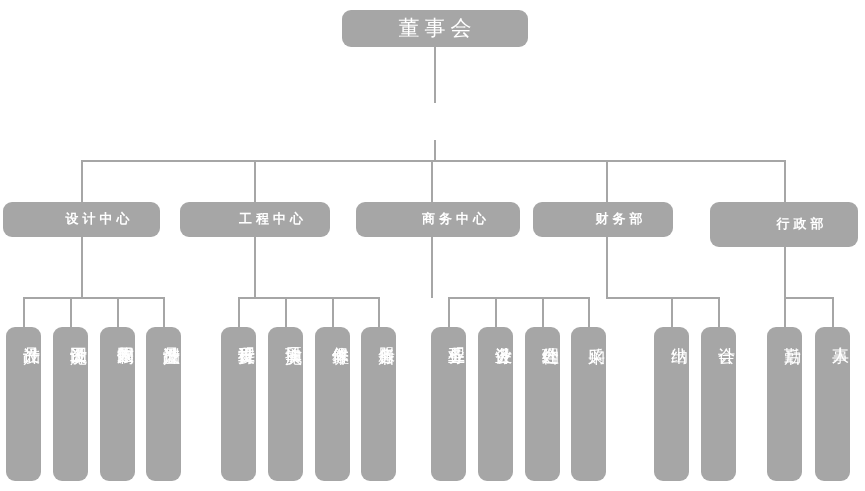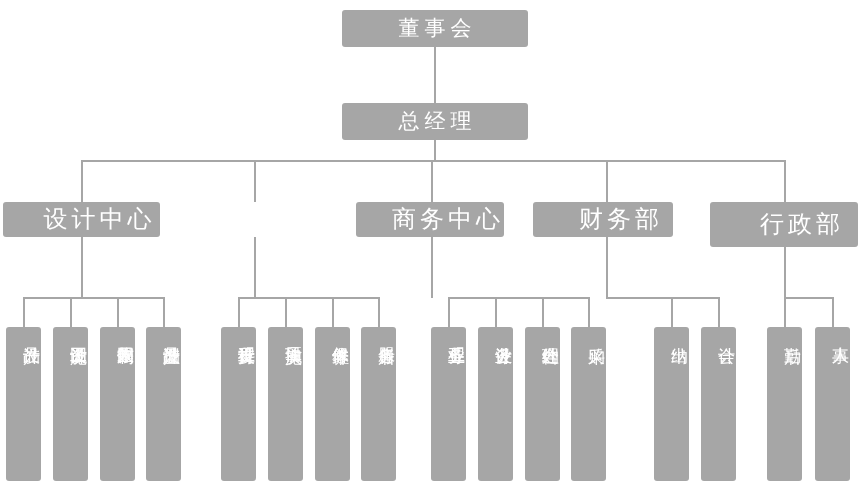--- a/index.html
+++ b/index.html
@@ -13,40 +13,40 @@
   #chart-root {
     position: relative;
     width: 865px;
     height: 491px;
     background: #ffffff;
     overflow: hidden;
   }
   .node {
     position: absolute;
     background: #a6a6a6;
-    border-radius: 3px;
+    border-radius: 9px;
     color: #ffffff;
     display: flex;
     align-items: center;
     justify-content: center;
     box-sizing: border-box;
     line-height: 1.12;
     text-align: center;
   }
   .node-top {
     font-size: 21px;
     letter-spacing: 5px;
     text-indent: 5px;
     font-weight: 400;
   }
   .node-div {
-    font-size: 24px;
+    font-size: 13px;
     letter-spacing: 4px;
     text-indent: 4px;
-    font-weight: 400;
+    font-weight: 700;
     padding-left: 32px;
   }
   .node-leaf {
     font-size: 17px;
     letter-spacing: 0px;
     writing-mode: vertical-rl;
     text-orientation: upright;
     align-items: flex-start;
     justify-content: flex-start;
     padding-top: 7px;
@@ -62,34 +62,34 @@
 </style>
 </head>
 <body>
 
 <div id="chart-root">
 
   <div class="node node-top" style="left:342px; top:10px; width:186px; height:37px;">董事会</div>
 
   <div class="line line-v" style="left:434px; top:47px; height:56px;"></div>
 
-  <div class="node node-top" style="left:342px; top:103px; width:186px; height:37px;">总经理</div>
 
   <div class="line line-v" style="left:434px; top:140px; height:21px;"></div>
 
   <div class="line line-h" style="left:81px; top:160px; width:704px;"></div>
 
   <div class="line line-v" style="left:81px; top:160px; height:42px;"></div>
   <div class="line line-v" style="left:254px; top:160px; height:42px;"></div>
   <div class="line line-v" style="left:431px; top:160px; height:42px;"></div>
   <div class="line line-v" style="left:606px; top:160px; height:42px;"></div>
   <div class="line line-v" style="left:784px; top:160px; height:42px;"></div>
 
   <div class="node node-div" style="left:3px; top:202px; width:157px; height:35px;">设计中心</div>
-  <div class="node node-div" style="left:356px; top:202px; width:148px; height:35px;">商务中心</div>
+  <div class="node node-div" style="left:180px; top:202px; width:150px; height:35px;">工程中心</div>
+  <div class="node node-div" style="left:356px; top:202px; width:164px; height:35px;">商务中心</div>
   <div class="node node-div" style="left:533px; top:202px; width:140px; height:35px;">财务部</div>
   <div class="node node-div" style="left:710px; top:202px; width:148px; height:45px;">行政部</div>
 
   <div class="line line-v" style="left:81px; top:237px; height:61px;"></div>
   <div class="line line-h" style="left:23px; top:297px; width:140px;"></div>
   <div class="line line-v" style="left:23px; top:297px; height:30px;"></div>
   <div class="line line-v" style="left:70px; top:297px; height:30px;"></div>
   <div class="line line-v" style="left:117px; top:297px; height:30px;"></div>
   <div class="line line-v" style="left:163px; top:297px; height:30px;"></div>
 

